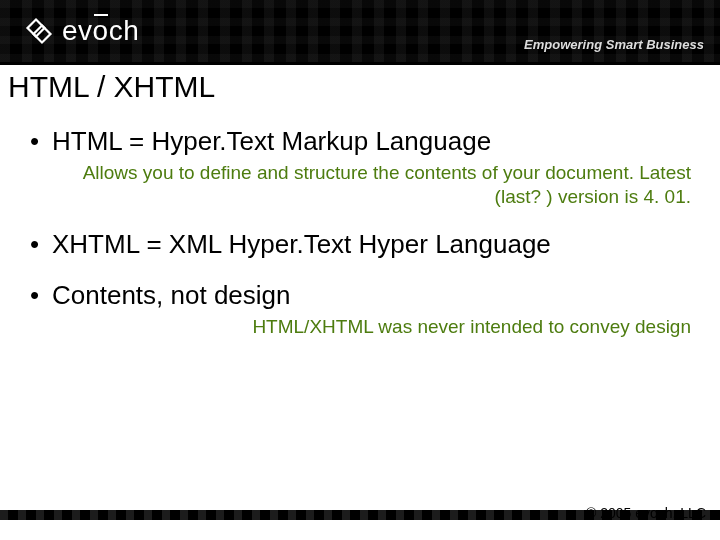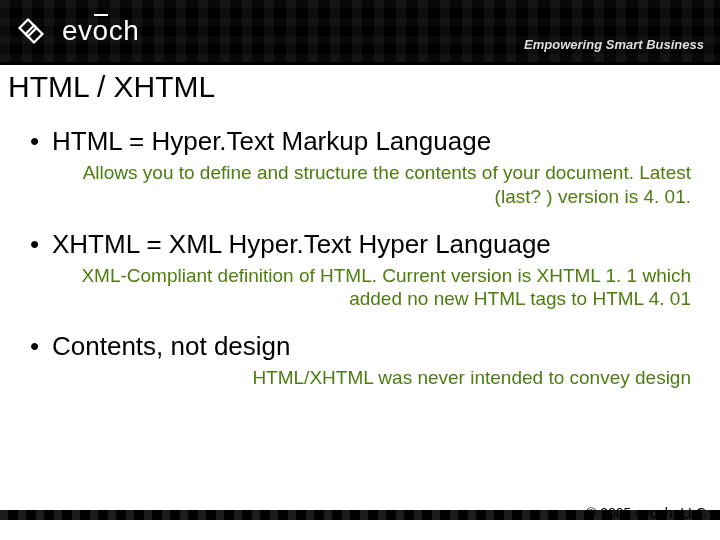--- a/index.html
+++ b/index.html
@@ -26,22 +26,22 @@
     background:
       repeating-linear-gradient(90deg, rgba(120,120,120,0.12) 0 10px, rgba(0,0,0,0) 10px 22px),
       repeating-linear-gradient(0deg, rgba(90,90,90,0.10) 0 8px, rgba(0,0,0,0) 8px 18px),
       #000;
     opacity: 0.9;
   }
   .logo-wrap {
     position: relative;
     display: flex;
     align-items: center;
-    gap: 12px;
-    padding-left: 12px;
+    gap: 4px;
+    padding-left: 20px;
     z-index: 2;
   }
   .logo-icon svg { display: block; }
   .logo-text {
     color: #fff;
     font-size: 28px;
     letter-spacing: 0.5px;
     font-weight: 400;
   }
   .logo-text .macron {
@@ -166,21 +166,20 @@
       <span>HTML = Hyper.Text Markup Language</span>
     </div>
     <div class="bullet-desc">Allows you to define and structure the contents of your document.  Latest (last? ) version is 4. 01.</div>
   </div>
 
   <div class="bullet-block">
     <div class="bullet-head">
       <span class="dot">•</span>
       <span>XHTML = XML Hyper.Text Hyper Language</span>
     </div>
-    <div class="bullet-desc">XML-Compliant definition of HTML.  Current version is XHTML 1. 1 which added no new HTML tags to HTML 4. 01</div>
   </div>
 
   <div class="bullet-block">
     <div class="bullet-head">
       <span class="dot">•</span>
       <span>Contents, not design</span>
     </div>
     <div class="bullet-desc">HTML/XHTML was never intended to convey design</div>
   </div>
 </div>

